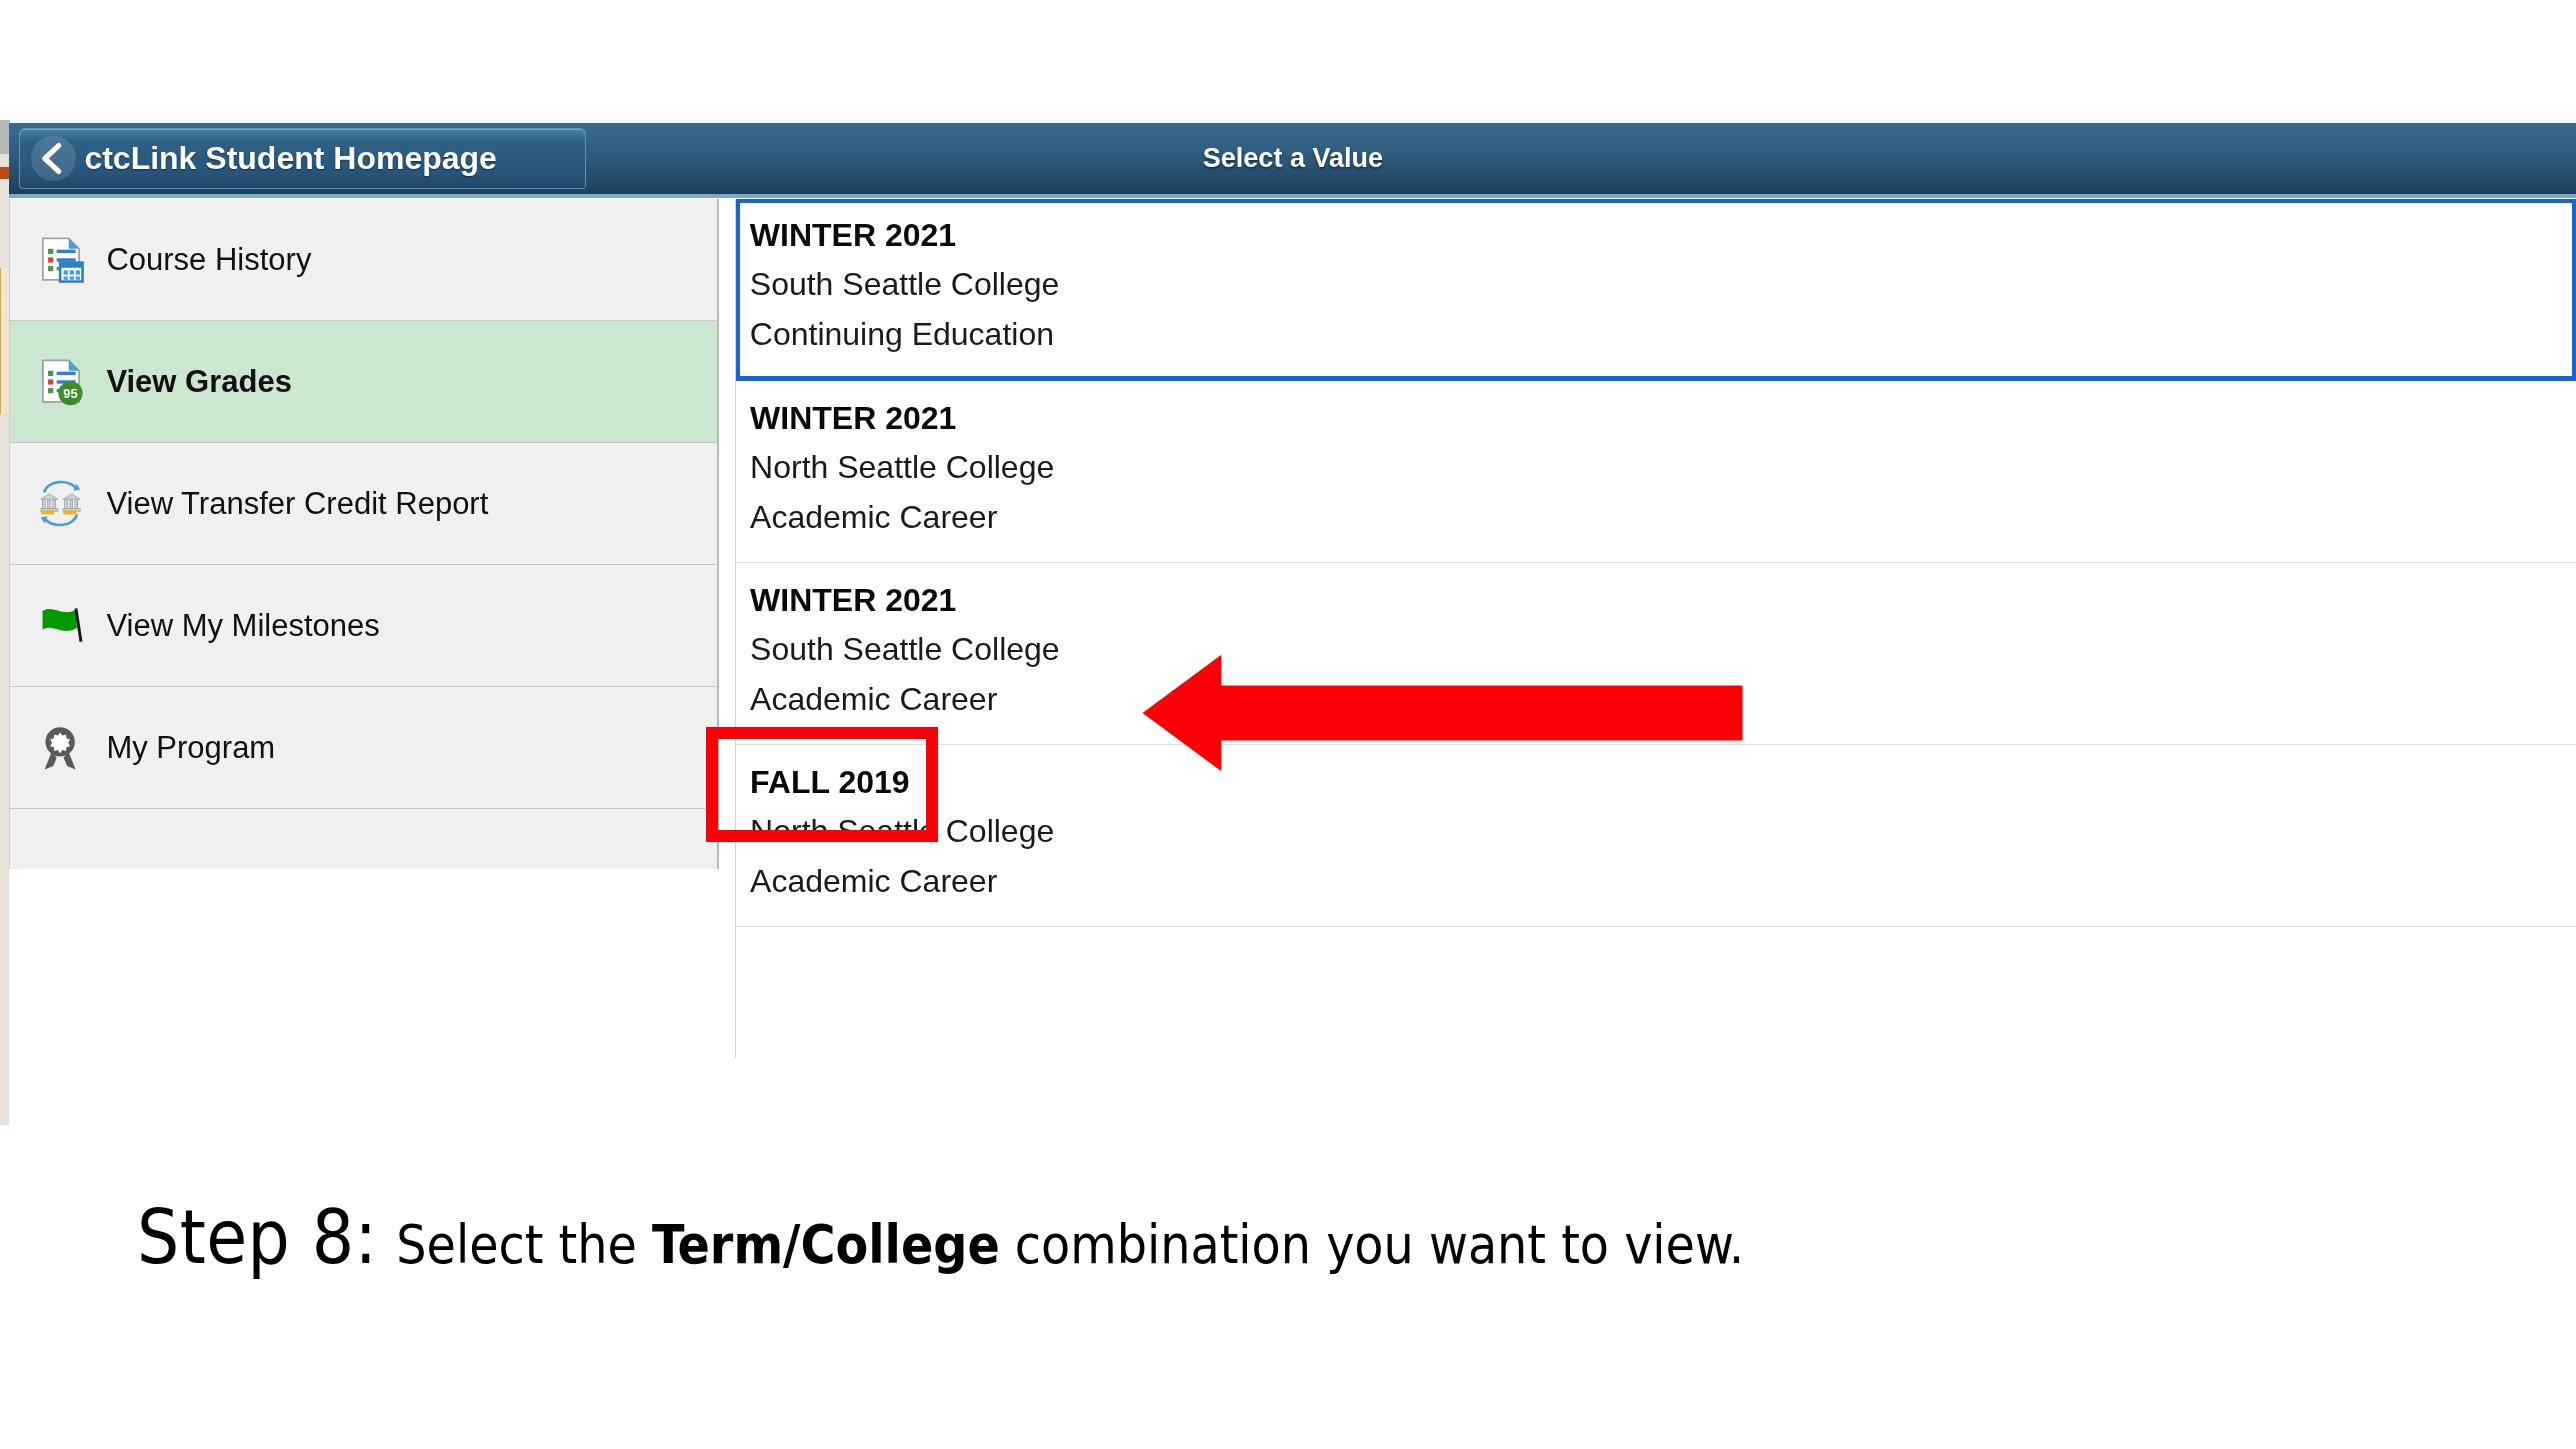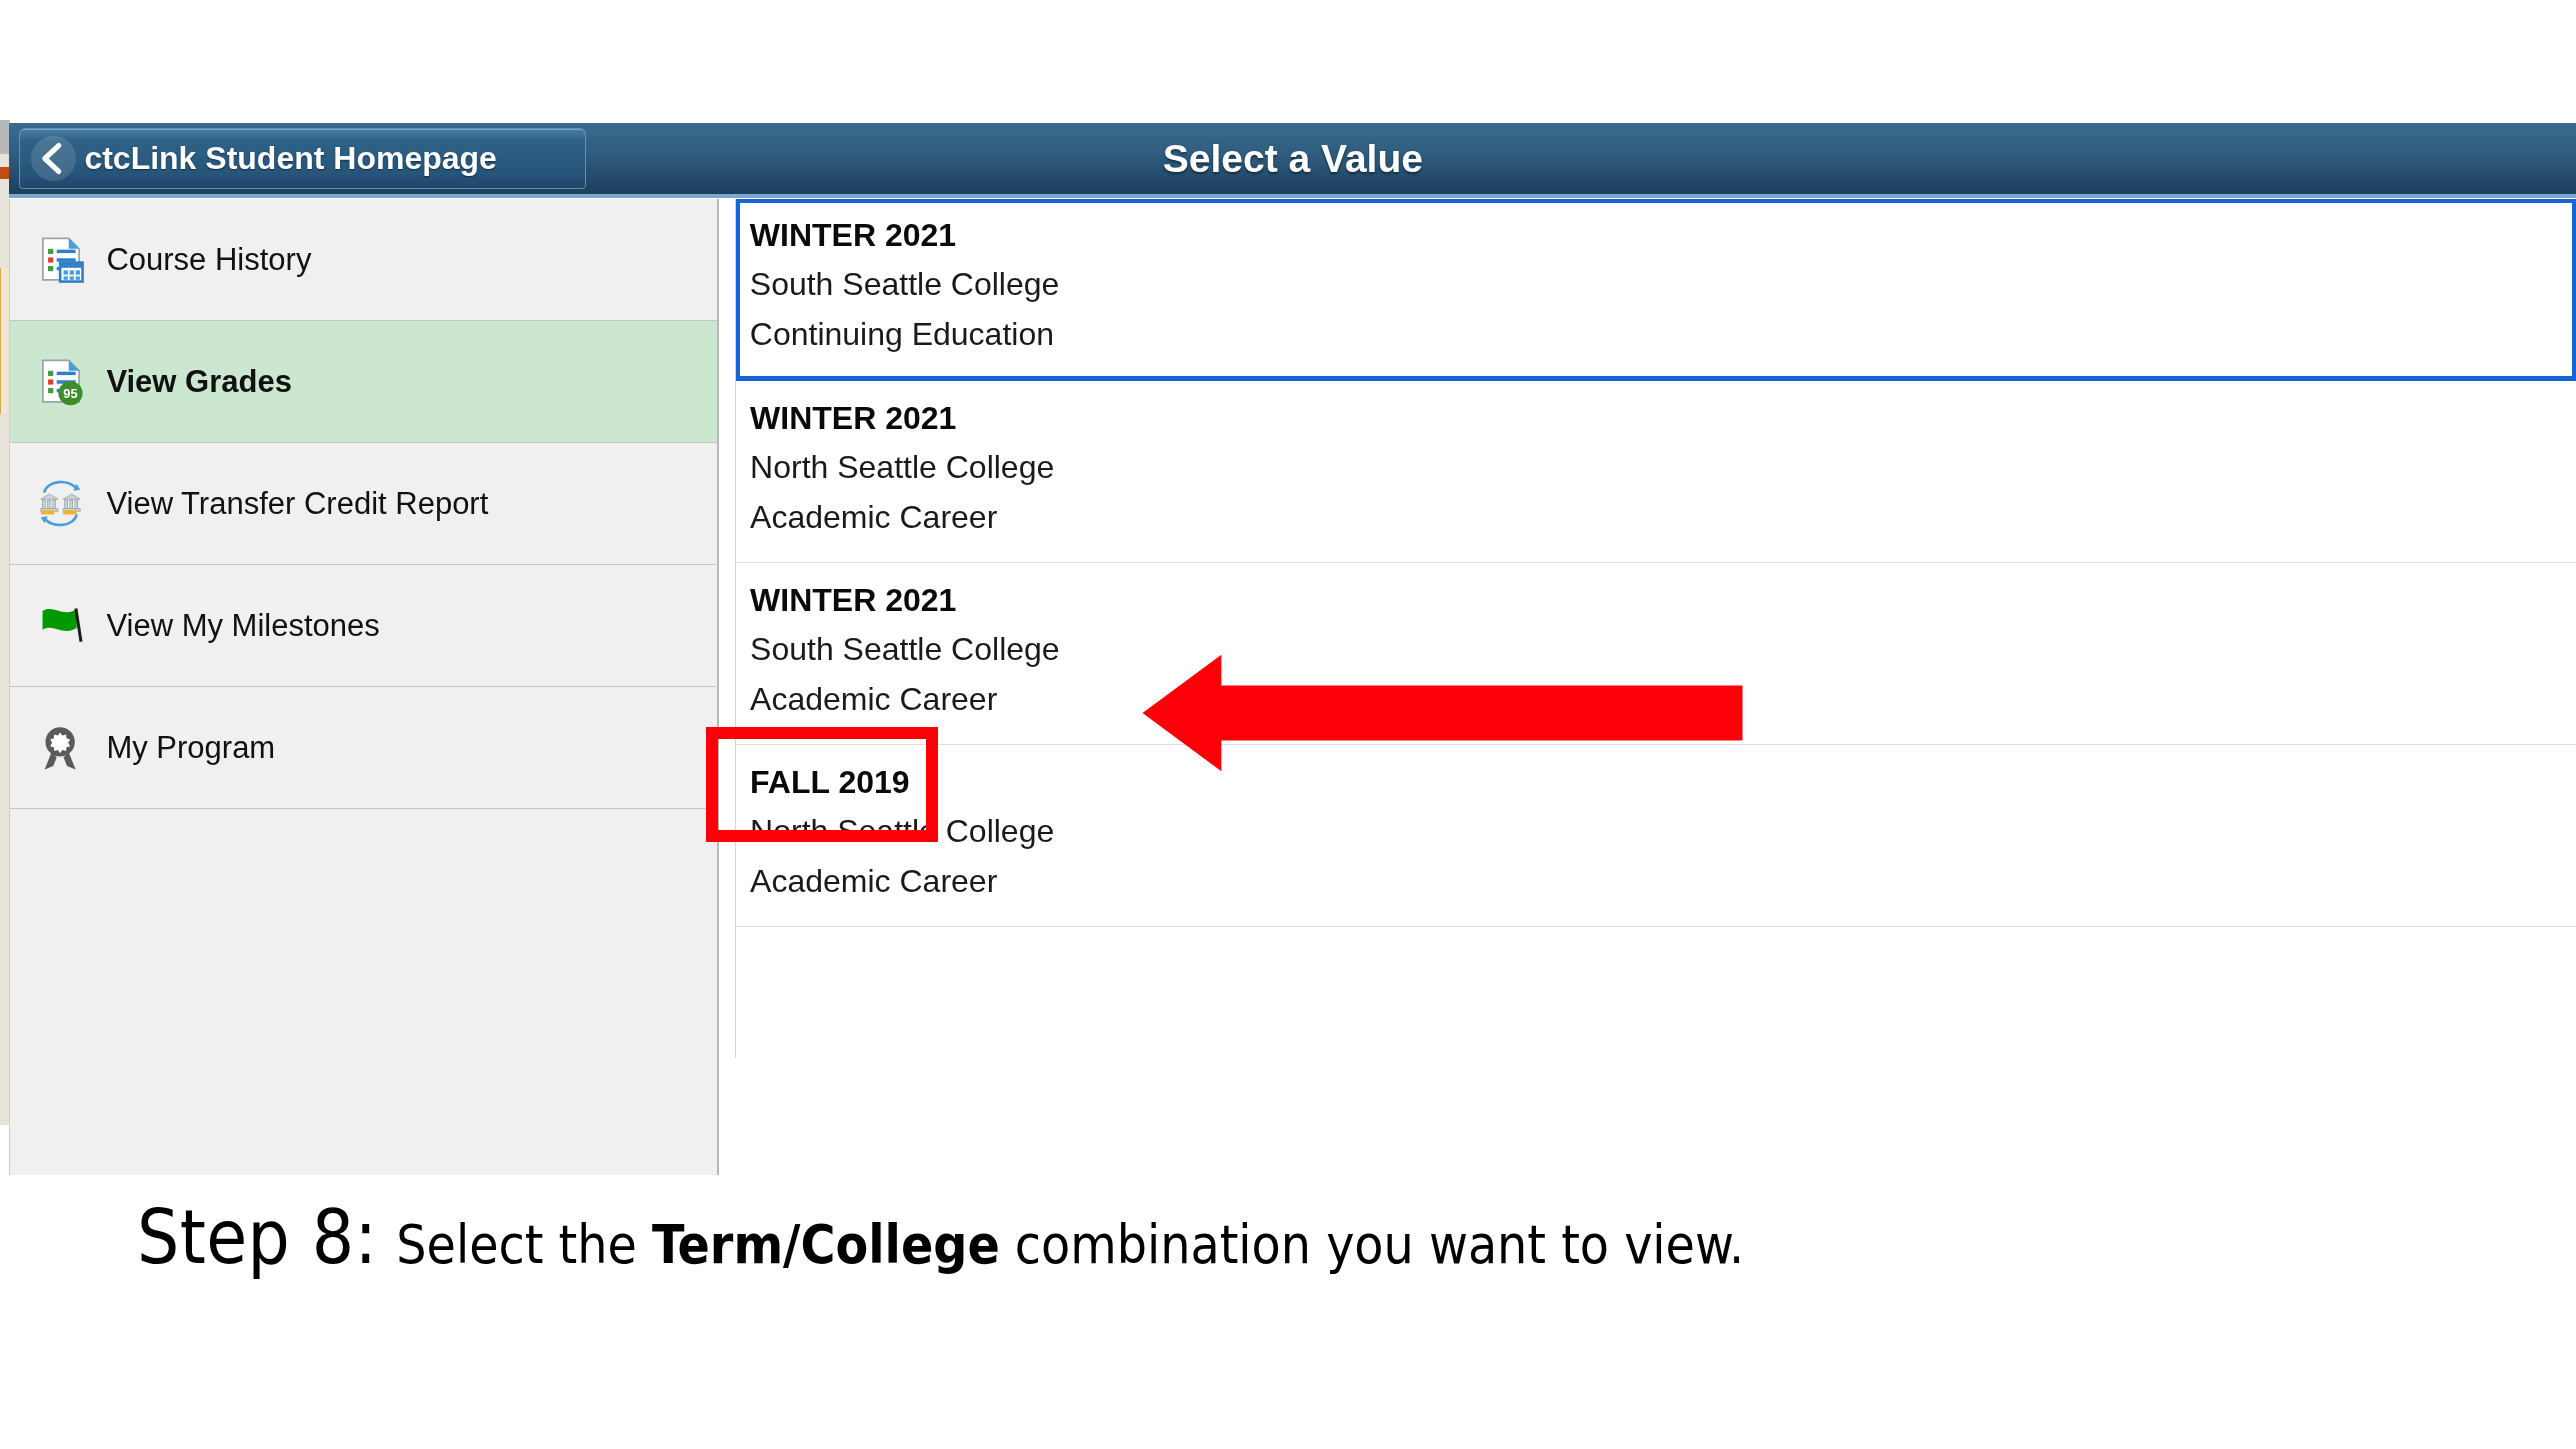--- a/index.html
+++ b/index.html
@@ -93,39 +93,39 @@
     margin-left: 8.6px;
     white-space: nowrap;
     text-shadow: 0 0.9px 1.7px rgba(0,0,0,0.5);
   }
   #header-title {
     position: absolute;
     left: 0; top: 0;
     width: 100%; height: 71px;
     display: flex; align-items: center; justify-content: center;
     color: #ffffff;
-    font-size: 39px;
+    font-size: 27px;
     font-weight: bold;
     text-shadow: 0 1.7px 2.6px rgba(0,0,0,0.45);
     pointer-events: none;
   }
 
   
   #body-region {
     position: absolute;
     left: 0; top: 76px;
     width: 2567px; height: 927px;
   }
 
   
   #sidebar {
     position: absolute;
     left: 0; top: 0;
     width: 710px;
-    height: 976px;
+    height: 670px;
     background: #f0f0f0;
     border-right: 2.6px solid #b9b9b9;
     border-left: 0.9px solid #cfcfcf;
     box-sizing: border-box;
     overflow: hidden;
   }
   .side-item {
     height: 122px;
     display: flex;
     align-items: center;

